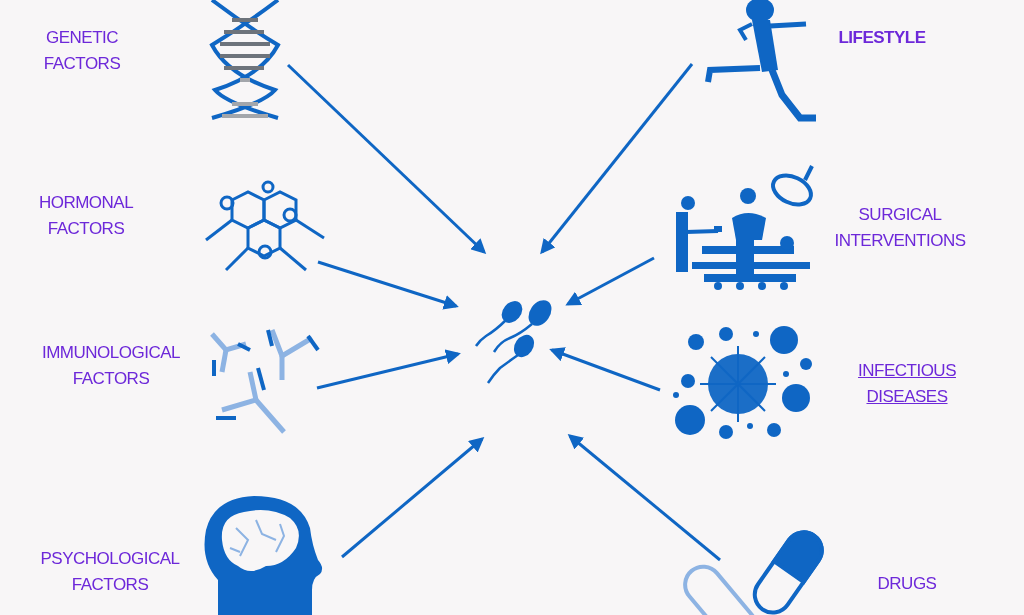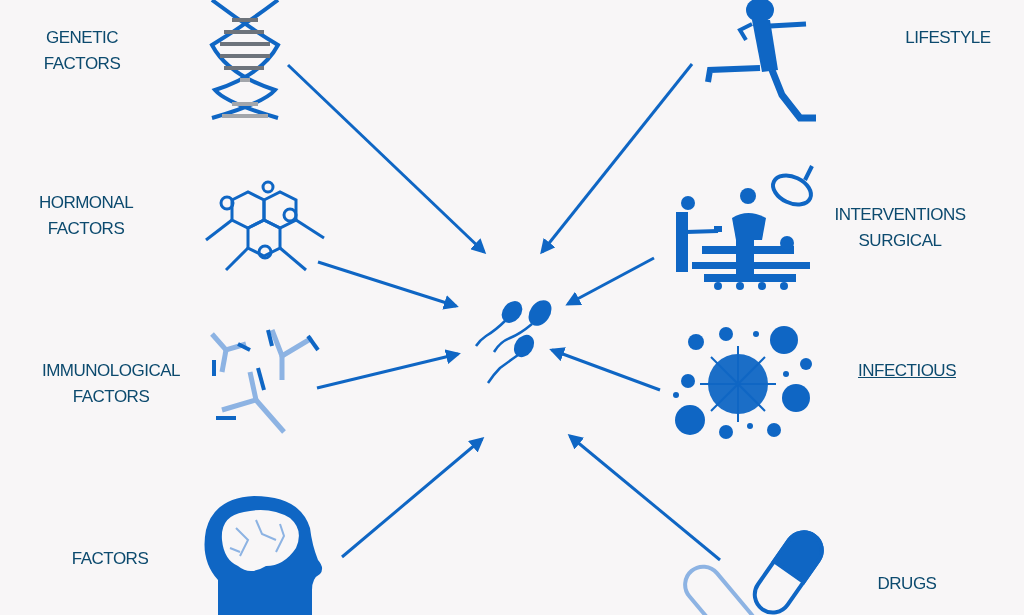--- a/index.html
+++ b/index.html
@@ -4,21 +4,21 @@
   <style>
     html, body { margin: 0; padding: 0; }
     body {
       width: 1024px; height: 615px; overflow: hidden;
       background: #f8f6f7;
       font-family: "Liberation Sans", sans-serif;
       position: relative;
     }
     .label {
       position: absolute;
-      color: #0c4a6e;
+      color: #6d28d9;
       font-size: 17px;
       letter-spacing: -0.5px;
       text-align: center;
       line-height: 26px;
       text-transform: uppercase;
       white-space: nowrap;
       transform: translateX(-50%);
     }
     .label span { display: block; }
     svg.canvas { position: absolute; left: 0; top: 0; }
@@ -27,36 +27,38 @@
 <body>
 
 <div class="label" style="left:82px; top:25px;">
   <span>GENETIC</span>
   <span>FACTORS</span>
 </div>
 <div class="label" style="left:86px; top:190px;">
   <span>HORMONAL</span>
   <span>FACTORS</span>
 </div>
-<div class="label" style="left:111px; top:358px;">
+<div class="label" style="left:111px; top:340px;">
   <span>IMMUNOLOGICAL</span>
   <span>FACTORS</span>
 </div>
 <div class="label" style="left:110px; top:546px;">
-  <span>FACTORS</span>
-</div>
-<div class="label" style="left:948px; top:25px;">
+  <span>PSYCHOLOGICAL</span>
+  <span>FACTORS</span>
+</div>
+<div class="label" style="left:882px; top:25px;font-weight:bold;">
   <span>LIFESTYLE</span>
 </div>
 <div class="label" style="left:900px; top:202px;">
+  <span>SURGICAL</span>
   <span>INTERVENTIONS</span>
-  <span>SURGICAL</span>
 </div>
 <div class="label" style="left:907px; top:358px;text-decoration:underline;">
   <span>INFECTIOUS</span>
+  <span>DISEASES</span>
 </div>
 <div class="label" style="left:907px; top:571px;">
   <span>DRUGS</span>
 </div>
 
 <svg class="canvas" width="1024" height="615" viewBox="0 0 1024 615">
   <defs>
     <marker id="ah" viewBox="0 0 10 10" refX="8" refY="5" markerWidth="5" markerHeight="5" orient="auto">
       <path d="M0,0 L10,5 L0,10 Z" fill="#0f66c4"></path>
     </marker>

